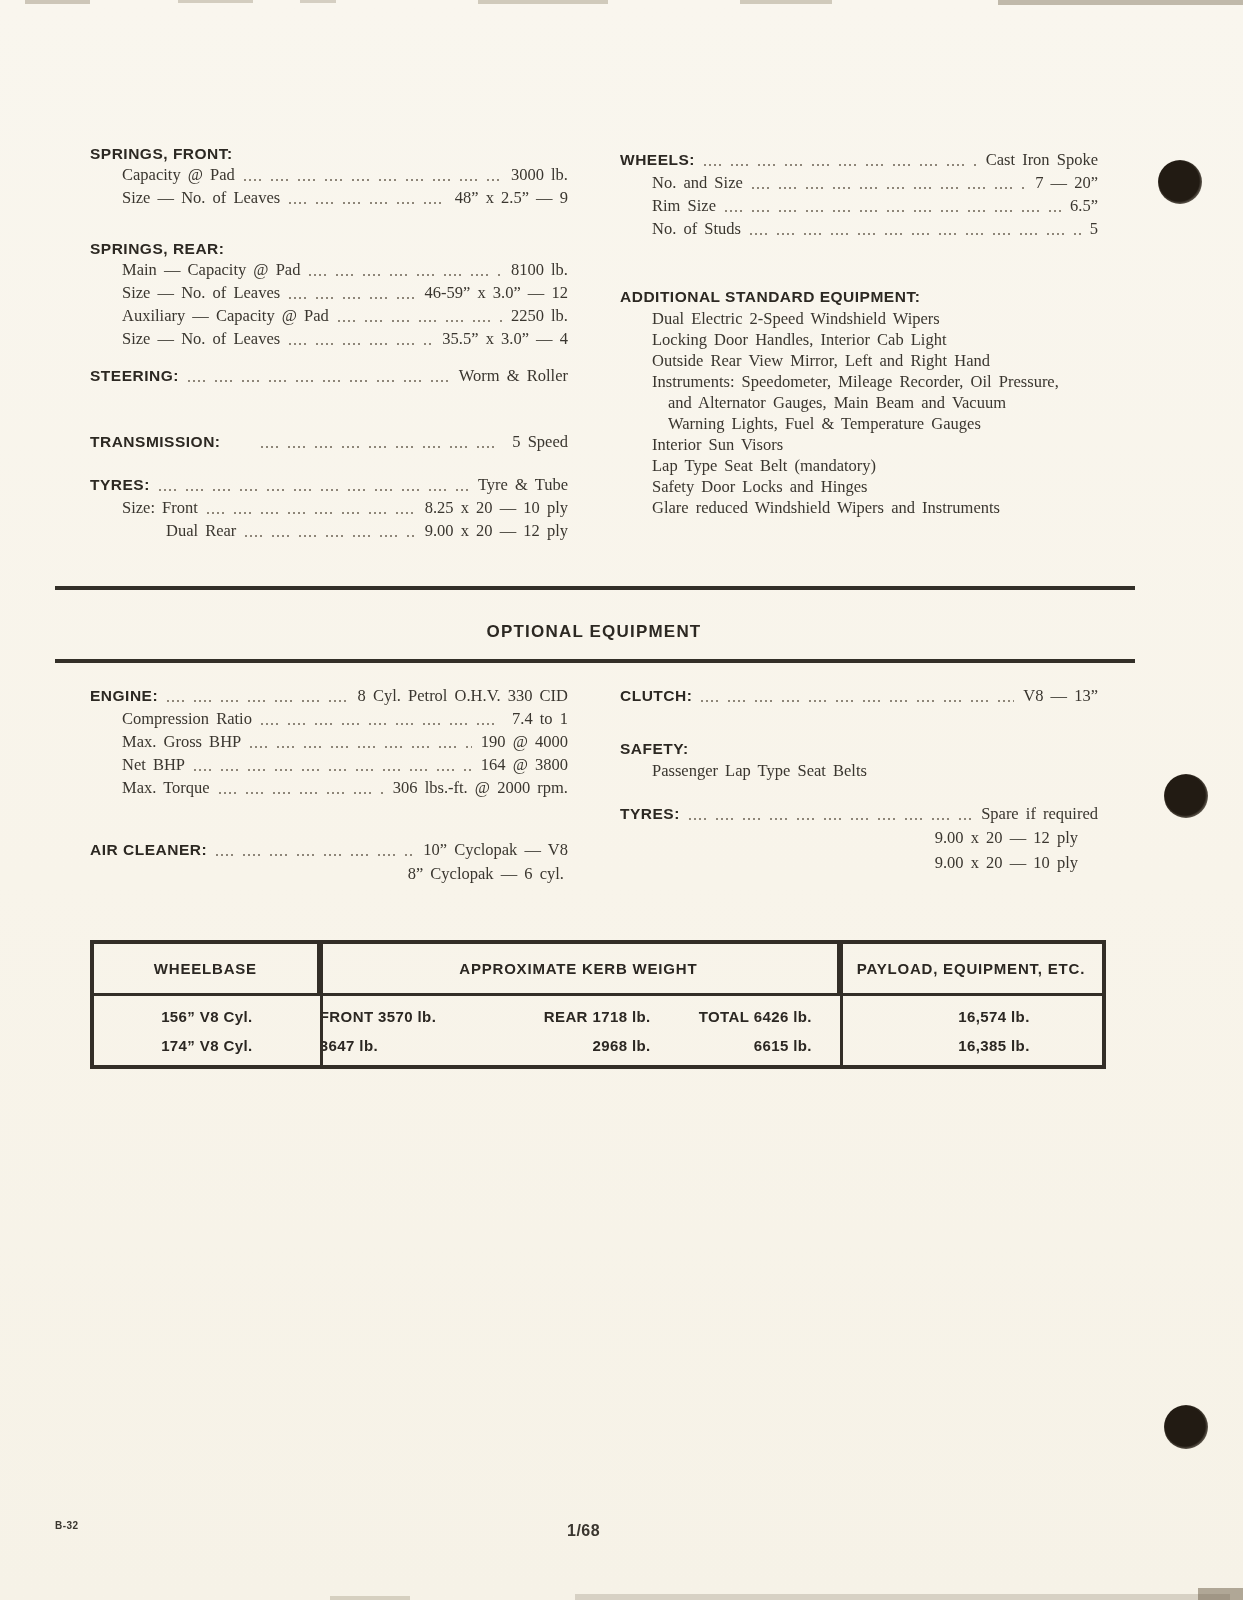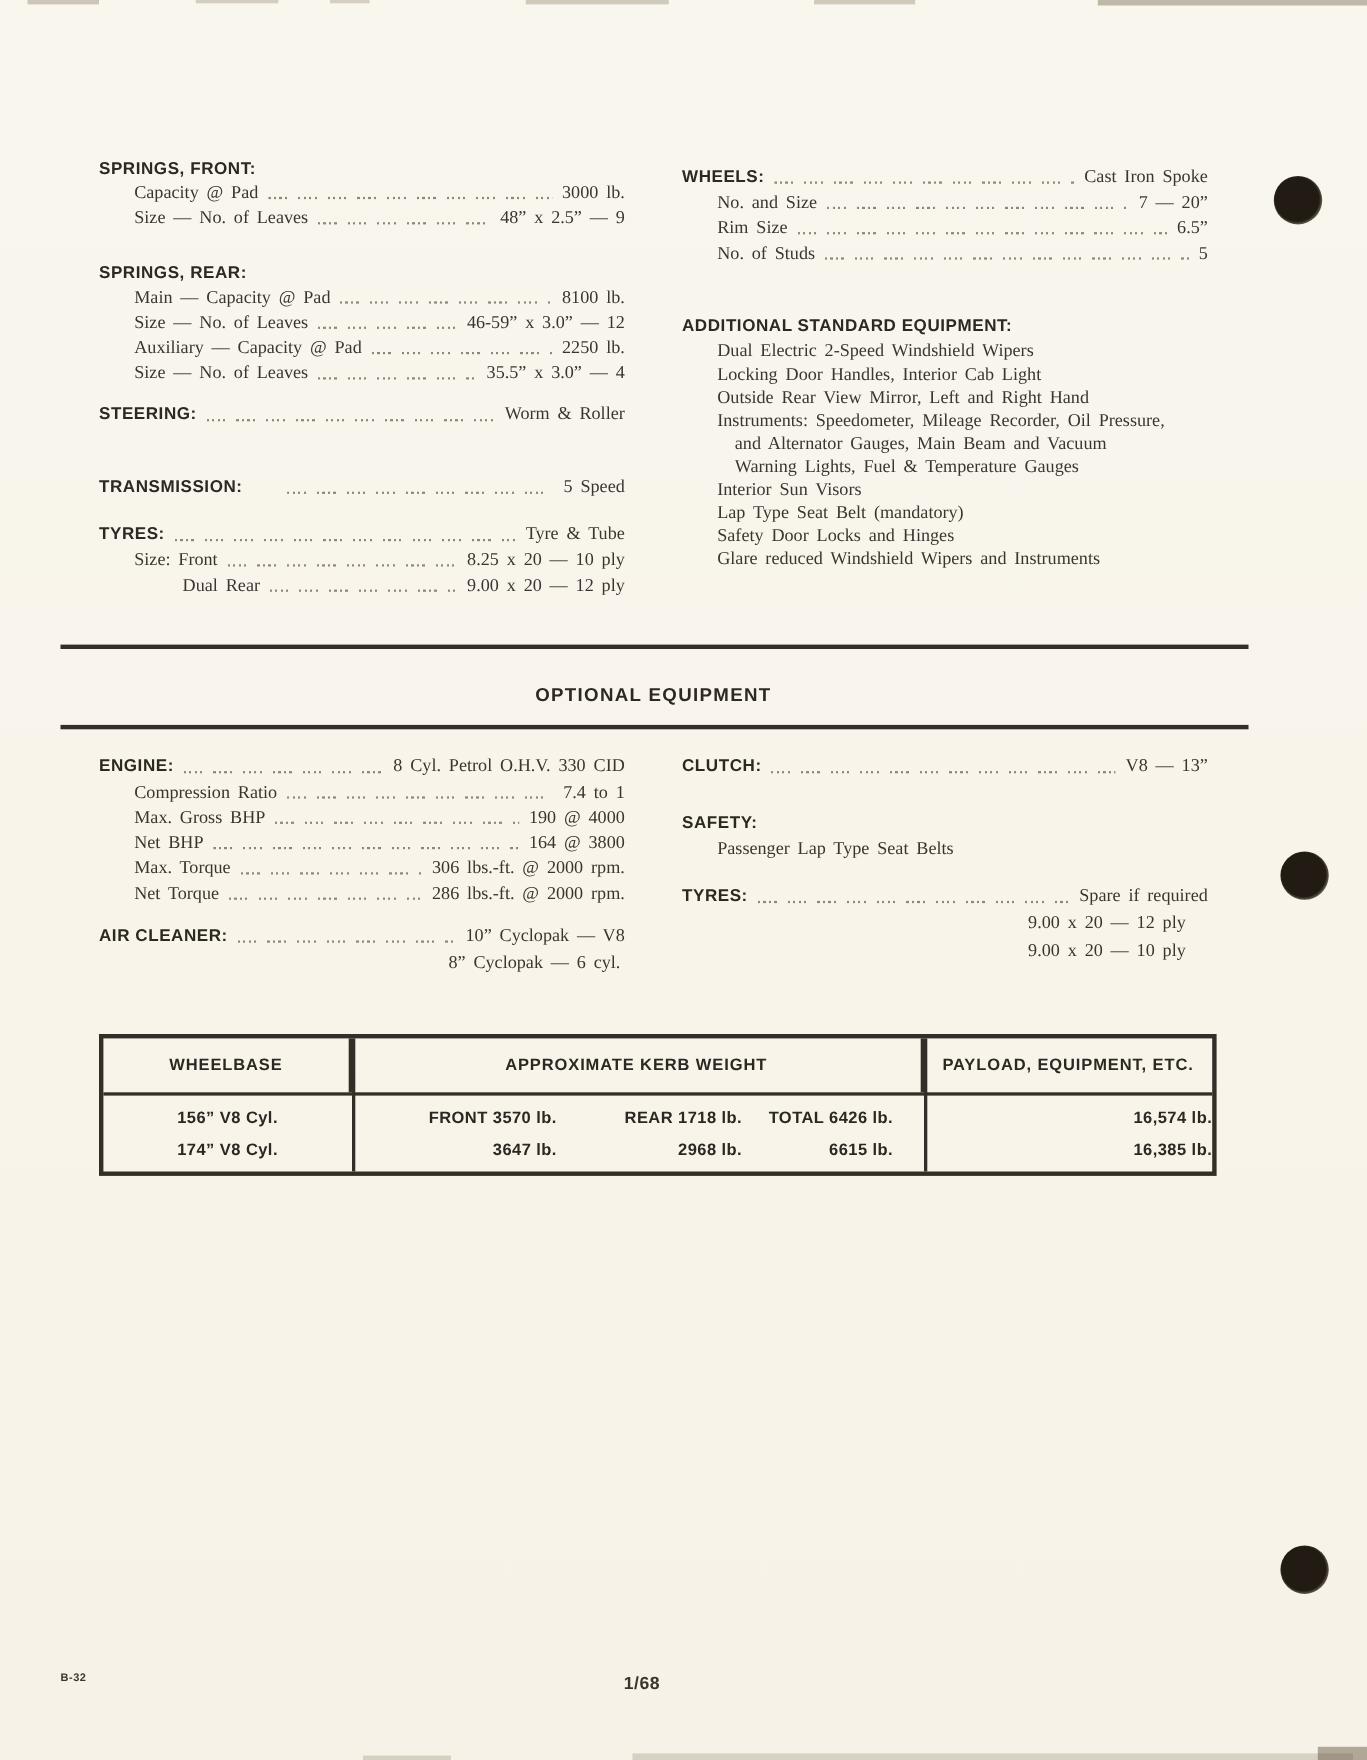--- a/index.html
+++ b/index.html
@@ -52,23 +52,23 @@
     display:flex;align-items:center;justify-content:center;
     font-weight:700;font-size:15px;letter-spacing:.8px;
   }
   .c1{width:22.4%;border-right:3px solid #332e27;box-sizing:border-box;}
   .c2{width:51.6%;border-right:3px solid #332e27;box-sizing:border-box;}
   .c3{width:26%;box-sizing:border-box;}
   .t-body{padding:6px 0 5px 0;}
   .t-row{display:flex;line-height:29px;font-weight:600;font-size:15px;letter-spacing:.4px;}
   .t-row .c1{text-align:center;border-right:none;}
   .t-row .c2{display:flex;border-right:none;}
-  .t-row .c3{text-align:right;padding-left:46px;}
+  .t-row .c3{text-align:center;padding-left:46px;}
   .vdiv{position:absolute;top:0;bottom:0;width:3px;background:#332e27;}
-  .k1{width:32%;text-align:right;padding-right:4px;box-sizing:border-box;margin-left:24px;}
+  .k1{width:32%;text-align:left;padding-right:4px;box-sizing:border-box;}
   .k2{width:32%;text-align:right;padding-right:2px;box-sizing:border-box;}
   .k3{flex:1;text-align:right;padding-right:28px;box-sizing:border-box;}
 
   .footer-txt{
     position:absolute;font-family:"Liberation Sans", sans-serif;
     font-weight:700;font-size:10px;letter-spacing:.5px;color:#3a362f;
   }
 
   .hole{
     position:absolute;width:44px;height:44px;border-radius:50%;
@@ -212,25 +212,20 @@
   </div>
   <div class="srow">
     <span class="serif">Net BHP</span>
     <span class="leader"></span>
     <span class="serif">164 @ 3800</span>
   </div>
   <div class="srow">
     <span class="serif">Max. Torque</span>
     <span class="leader"></span>
     <span class="serif">306 lbs.-ft. @ 2000 rpm.</span>
-  </div>
-  <div class="srow">
-    <span class="serif">Net Torque</span>
-    <span class="leader"></span>
-    <span class="serif">286 lbs.-ft. @ 2000 rpm.</span>
   </div>
 </div>
 
 <div class="section w-left" style="top:838px">
   <div class="hrow">
     <span class="hd">AIR CLEANER:</span>
     <span class="leader"></span>
     <span class="serif">10” Cyclopak — V8</span>
   </div>
   <div class="rline serif" style="padding-right:4px">8” Cyclopak — 6 cyl.</div>

